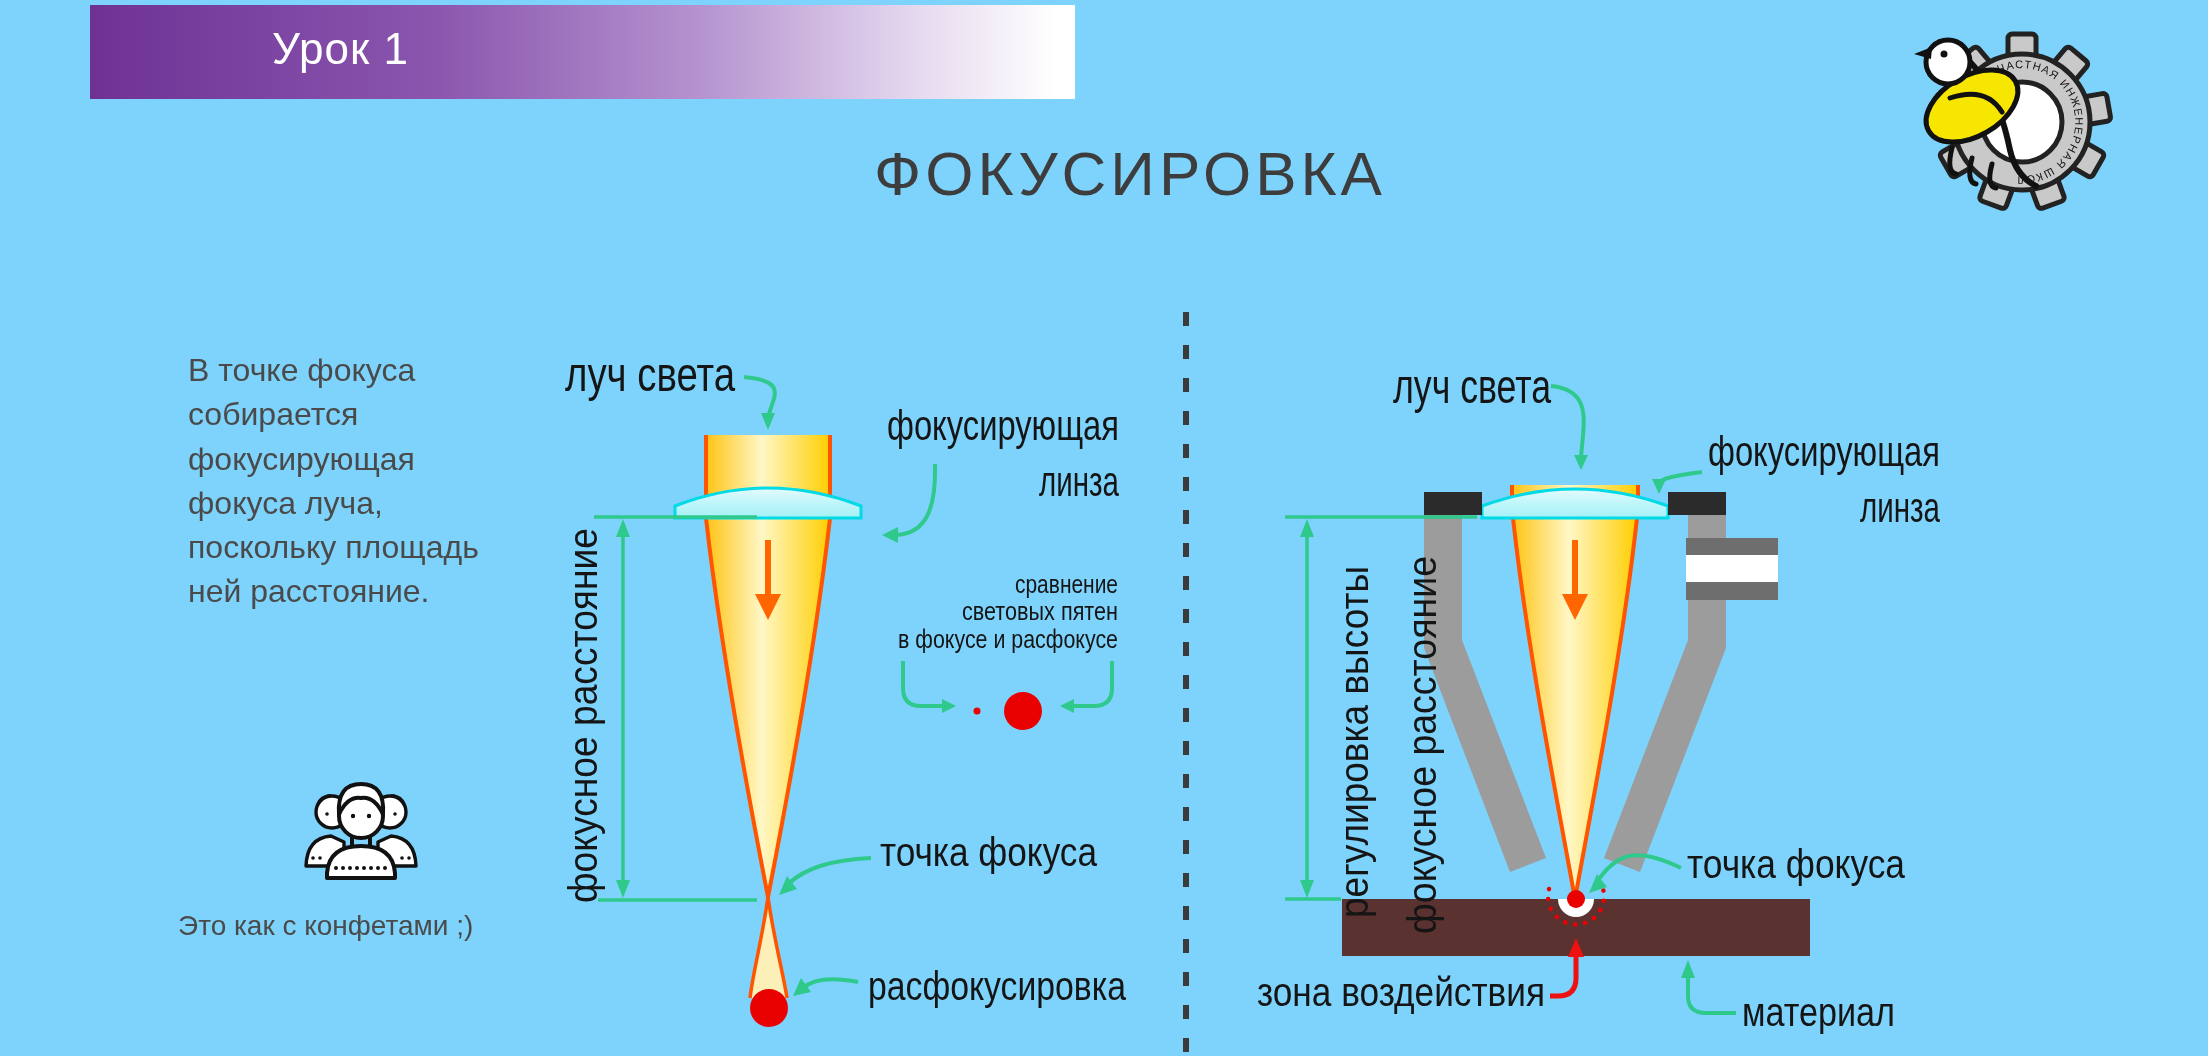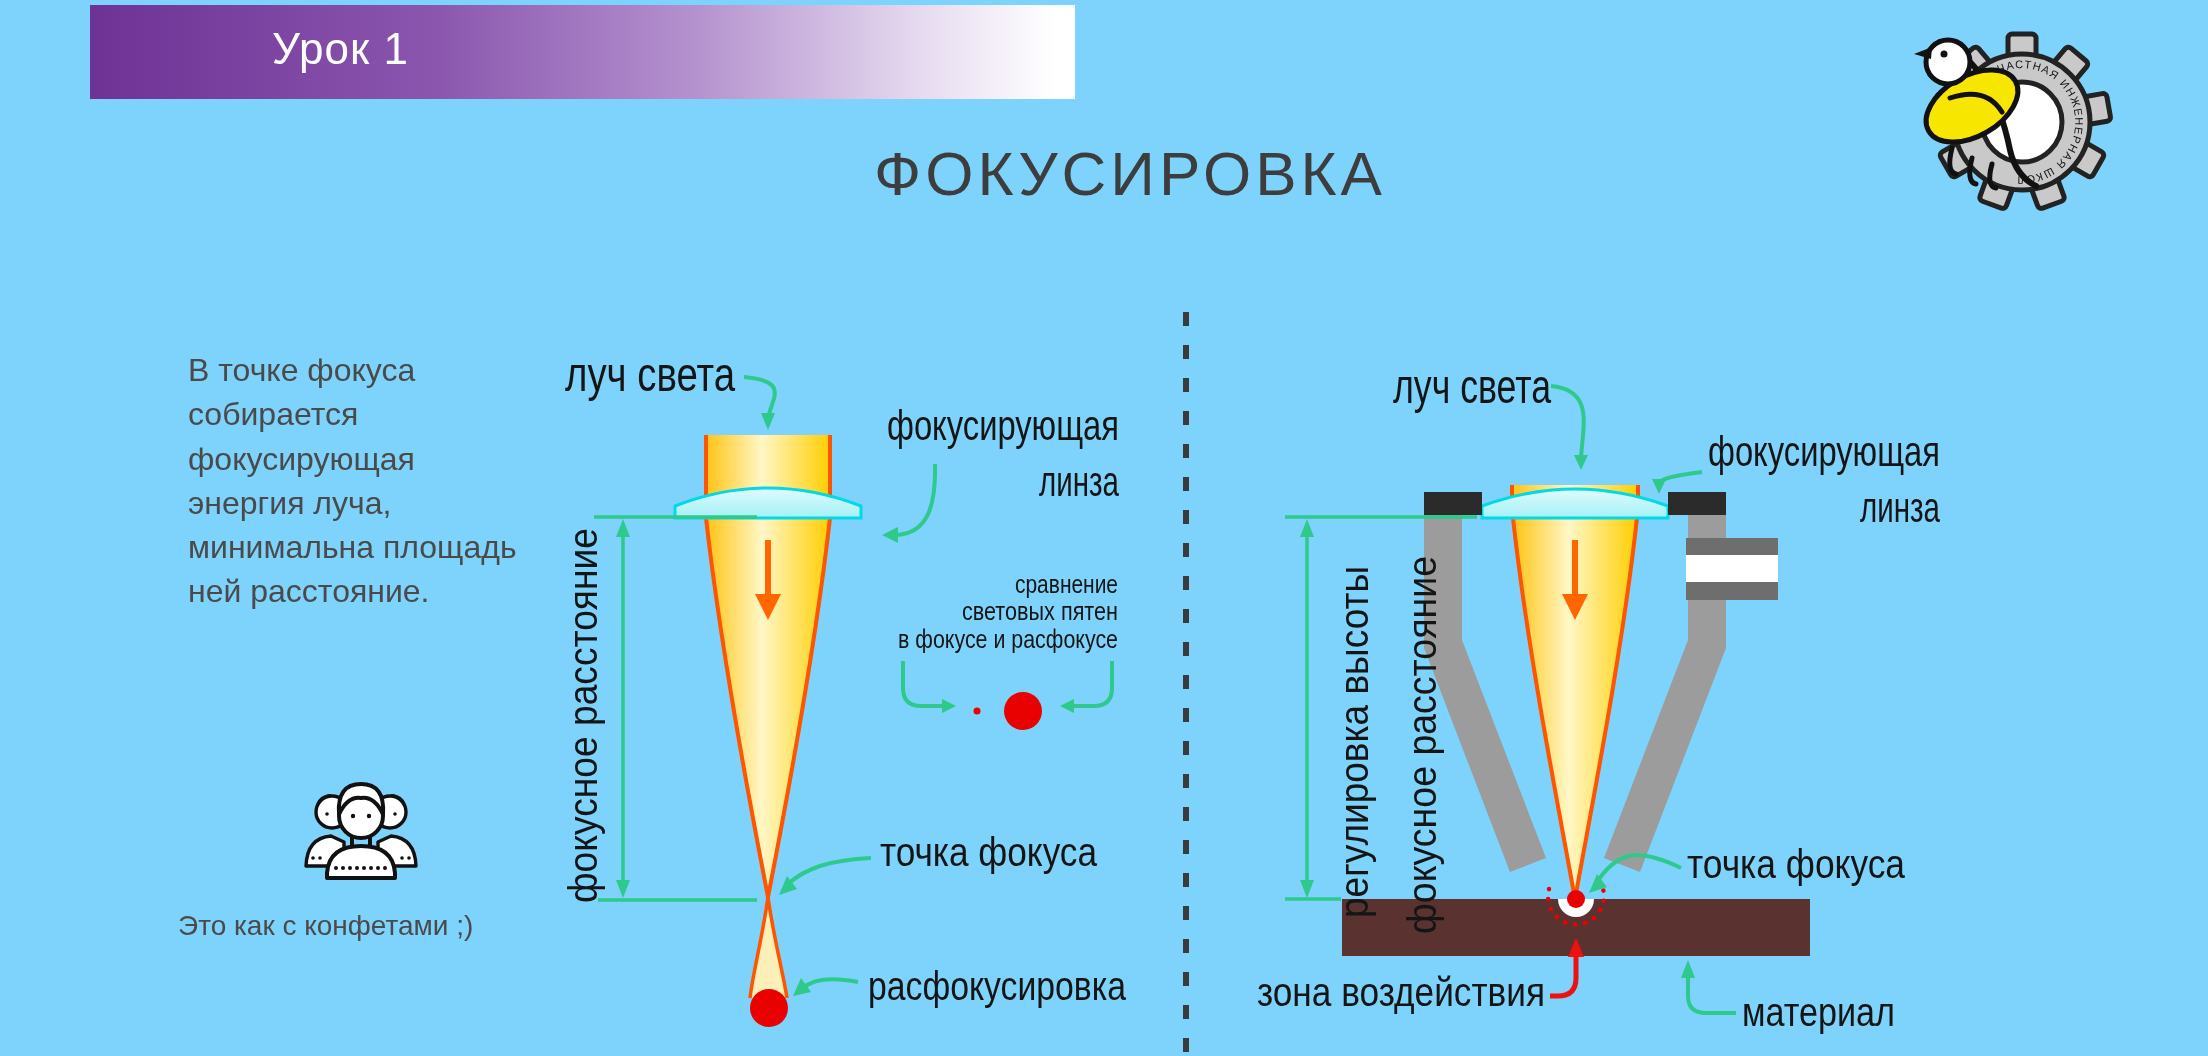--- a/index.html
+++ b/index.html
@@ -79,22 +79,22 @@
       <path d="M1952,148 q-6,24 4,26 M1972,158 q-6,24 4,26 M1992,164 q-6,22 4,24" fill="none" stroke="#111111" stroke-width="5" stroke-linecap="round"></path>
     </g>
   </svg>
 
   <div class="page-title">ФОКУСИРОВКА</div>
 
   <div class="intro">
     <span>В точке фокуса</span>
     <span>собирается</span>
     <span>фокусирующая</span>
-    <span>энергия луча,</span>
-    <span>минимальна площадь</span>
+    <span>фокуса луча,</span>
+    <span>поскольку площадь</span>
     <span>ней расстояние.</span>
   </div>
 
   <svg style="left:300px;top:772px" width="122" height="112" viewBox="0 0 122 112">
     <g fill="#ffffff" stroke="#111111" stroke-width="3.4" stroke-linejoin="round">
       <circle cx="32" cy="40" r="16"></circle>
       <circle cx="90" cy="40" r="16"></circle>
       <path d="M32,22 Q14,22 15,44 L20,30 Z" fill="#111111" stroke="none"></path>
       <path d="M90,22 Q108,22 107,44 L102,30 Z" fill="#111111" stroke="none"></path>
       <path d="M6,94 Q7,66 31,64 L44,70 L44,94 Z"></path>

